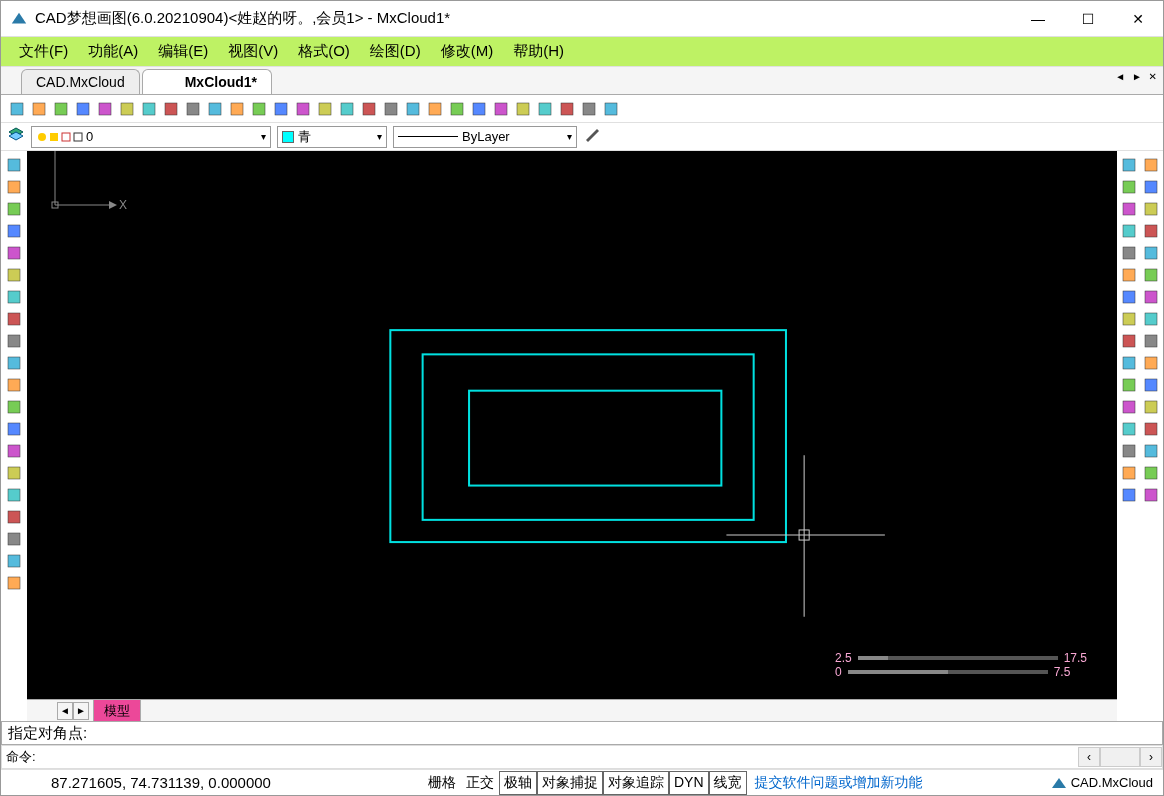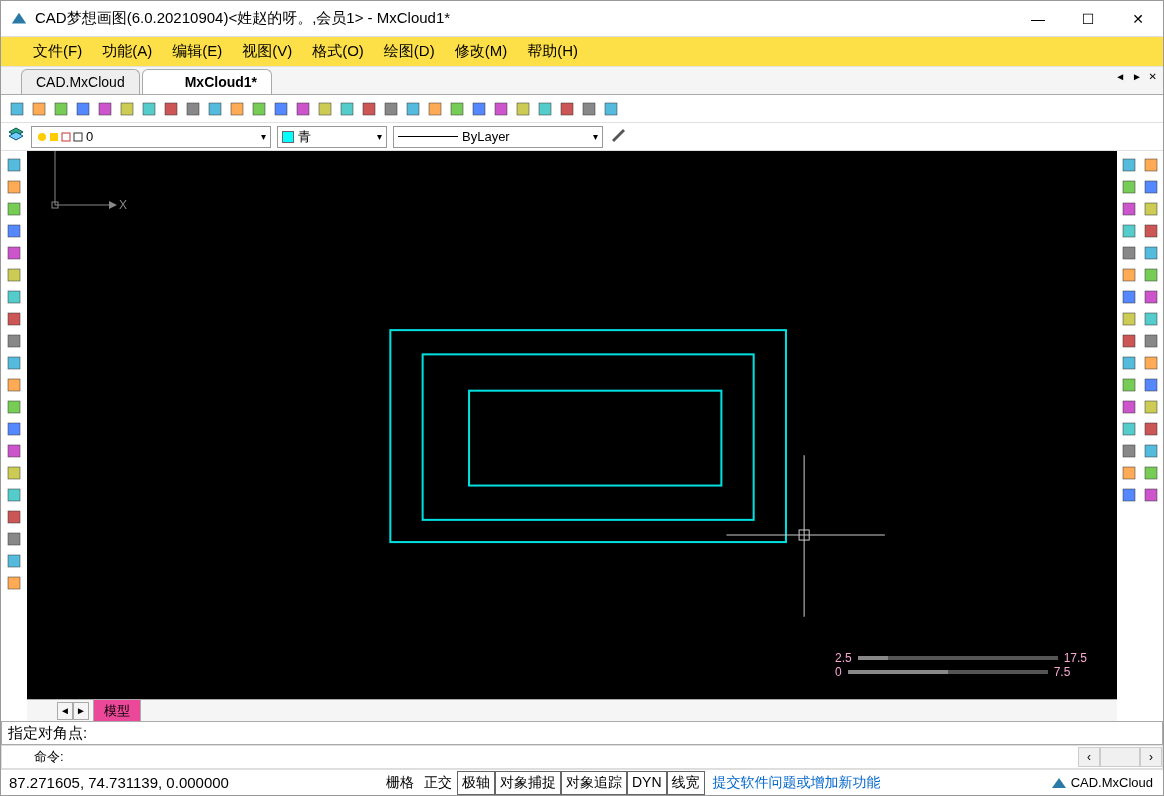--- a/index.html
+++ b/index.html
@@ -1,54 +1,54 @@
 <!DOCTYPE html>
 <html><head>
 <meta charset="utf-8">
 <style>
 * { margin: 0; padding: 0; box-sizing: border-box; font-family: "Microsoft YaHei", "SimSun", sans-serif; }
 body { background: #fff; width: 1164px; height: 796px; overflow: hidden; display: flex; flex-direction: column; border: 1px solid #999; }
 .titlebar { height: 36px; background: #fff; display: flex; align-items: center; padding-left: 8px; border-bottom: 1px solid #e0e0e0; }
 .titlebar .icon { width: 20px; height: 18px; margin-right: 6px; }
 .titlebar .title { font-size: 15px; flex: 1; }
 .titlebar .winbtn { width: 50px; height: 36px; display: flex; align-items: center; justify-content: center; cursor: pointer; font-size: 14px; }
-.menubar { height: 30px; display: flex; align-items: center; padding-left: 22px; border-bottom: 1px solid #e0e0e0; background: #fde047; text-align: right; }
+.menubar { height: 30px; display: flex; align-items: center; padding-left: 8px; border-bottom: 1px solid #e0e0e0; background: #bef264; text-align: right; }
 .menubar .menu { padding: 4px 10px; font-size: 15px; cursor: pointer; }
 .tabbar { height: 28px; display: flex; align-items: flex-end; padding-left: 20px; border-bottom: 1px solid #aaa; background: #f5f5f5; position: relative; }
 .tabbar .tab { padding: 4px 14px; font-size: 14px; border: 1px solid #aaa; border-bottom: none; border-radius: 6px 6px 0 0; margin-right: 2px; cursor: pointer; background: #eee; }
 .tabbar .tab.active { background: #fff; font-weight: bold; padding-left: 42px; }
 .tabnav { position: absolute; right: 4px; top: 4px; font-size: 10px; }
 .tabnav span { margin: 0 2px; cursor: pointer; }
 .toolbar { height: 28px; display: flex; align-items: center; padding-left: 6px; border-bottom: 1px solid #e0e0e0; background: #fff; gap: 2px; }
 .toolbar .tbtn { width: 20px; height: 20px; cursor: pointer; display: flex; align-items: center; justify-content: center; }
 .propbar { height: 28px; display: flex; align-items: center; padding-left: 6px; border-bottom: 1px solid #e0e0e0; background: #fff; gap: 6px; }
 .propbar .select { border: 1px solid #999; height: 22px; display: flex; align-items: center; padding: 0 4px; font-size: 13px; position: relative; background: #fff; }
 .propbar .select .arrow { position: absolute; right: 4px; font-size: 10px; }
 .layer-select { width: 240px; }
 .color-select { width: 110px; }
-.ltype-select { width: 210px; }
+.ltype-select { width: 184px; }
 .main { flex: 1; display: flex; overflow: hidden; }
 .lefttools, .righttools { width: 26px; background: #fff; display: flex; flex-direction: column; gap: 2px; padding-top: 4px; align-items: center; }
 .righttools { width: 46px; flex-direction: row; flex-wrap: wrap; align-content: flex-start; padding: 4px 2px; }
 .lefttools .tool, .righttools .tool { width: 20px; height: 20px; cursor: pointer; display: flex; align-items: center; justify-content: center; }
 .canvas-wrap { flex: 1; display: flex; flex-direction: column; }
 .canvas { flex: 1; background: #000; position: relative; overflow: hidden; }
 .canvas svg { width: 100%; height: 100%; }
 .tabstrip { height: 22px; display: flex; align-items: center; border-top: 1px solid #aaa; background: #f5f5f5; padding-left: 30px; }
 .tabstrip .navbtns { display: flex; margin-right: 4px; }
 .tabstrip .navbtn { width: 16px; height: 18px; border: 1px solid #aaa; display: flex; align-items: center; justify-content: center; font-size: 10px; cursor: pointer; }
 .tabstrip .tab { padding: 2px 10px; font-size: 13px; border: 1px solid #aaa; background: #ec4899; cursor: pointer; }
 .prompt { height: 24px; border: 1px solid #aaa; display: flex; align-items: center; padding: 0 6px; font-size: 15px; background: #fff; }
-.cmdline { height: 24px; display: flex; align-items: center; border: 1px solid #ddd; background: #fff; padding-left: 28px; }
+.cmdline { height: 24px; display: flex; align-items: center; border: 1px solid #ddd; background: #fff; }
 .cmdline .label { font-size: 13px; padding: 0 4px; }
 .cmdline input { flex: 1; border: none; outline: none; font-size: 13px; }
 .cmdline .scroll { display: flex; gap: 0; }
 .cmdline .scrollbtn { width: 22px; height: 20px; border: 1px solid #ccc; background: #f0f0f0; display: flex; align-items: center; justify-content: center; font-size: 12px; cursor: pointer; }
 .statusbar { height: 26px; display: flex; align-items: center; border-top: 1px solid #e0e0e0; background: #fff; font-size: 15px; }
-.statusbar .coords { padding-left: 8px; flex: 0 0 380px; }
+.statusbar .coords { padding-left: 8px; flex: 0 0 380px; margin-left: 42px; }
 .statusbar .modes { display: flex; gap: 0; }
 .statusbar .mode { padding: 2px 4px; cursor: pointer; border: 1px solid transparent; font-size: 14px; }
 .statusbar .mode.boxed { border: 1px solid #666; }
 .statusbar .link { color: #0066cc; cursor: pointer; margin-left: 8px; font-size: 14px; }
 .statusbar .brand { margin-left: auto; margin-right: 10px; display: flex; align-items: center; gap: 4px; font-size: 13px; }
 .swatch { width: 12px; height: 12px; border: 1px solid #666; display: inline-block; margin-right: 4px; }
 .lineswatch { display: inline-block; width: 60px; border-top: 1px solid #000; vertical-align: middle; margin-right: 4px; }
 .scale-bar { position: absolute; bottom: 20px; right: 24px; color: #f9a8d4; font-size: 12px; }
 .scale-top, .scale-bot { display: flex; align-items: center; }
 .scale-top .line, .scale-bot .line { height: 4px; background: #888; }

